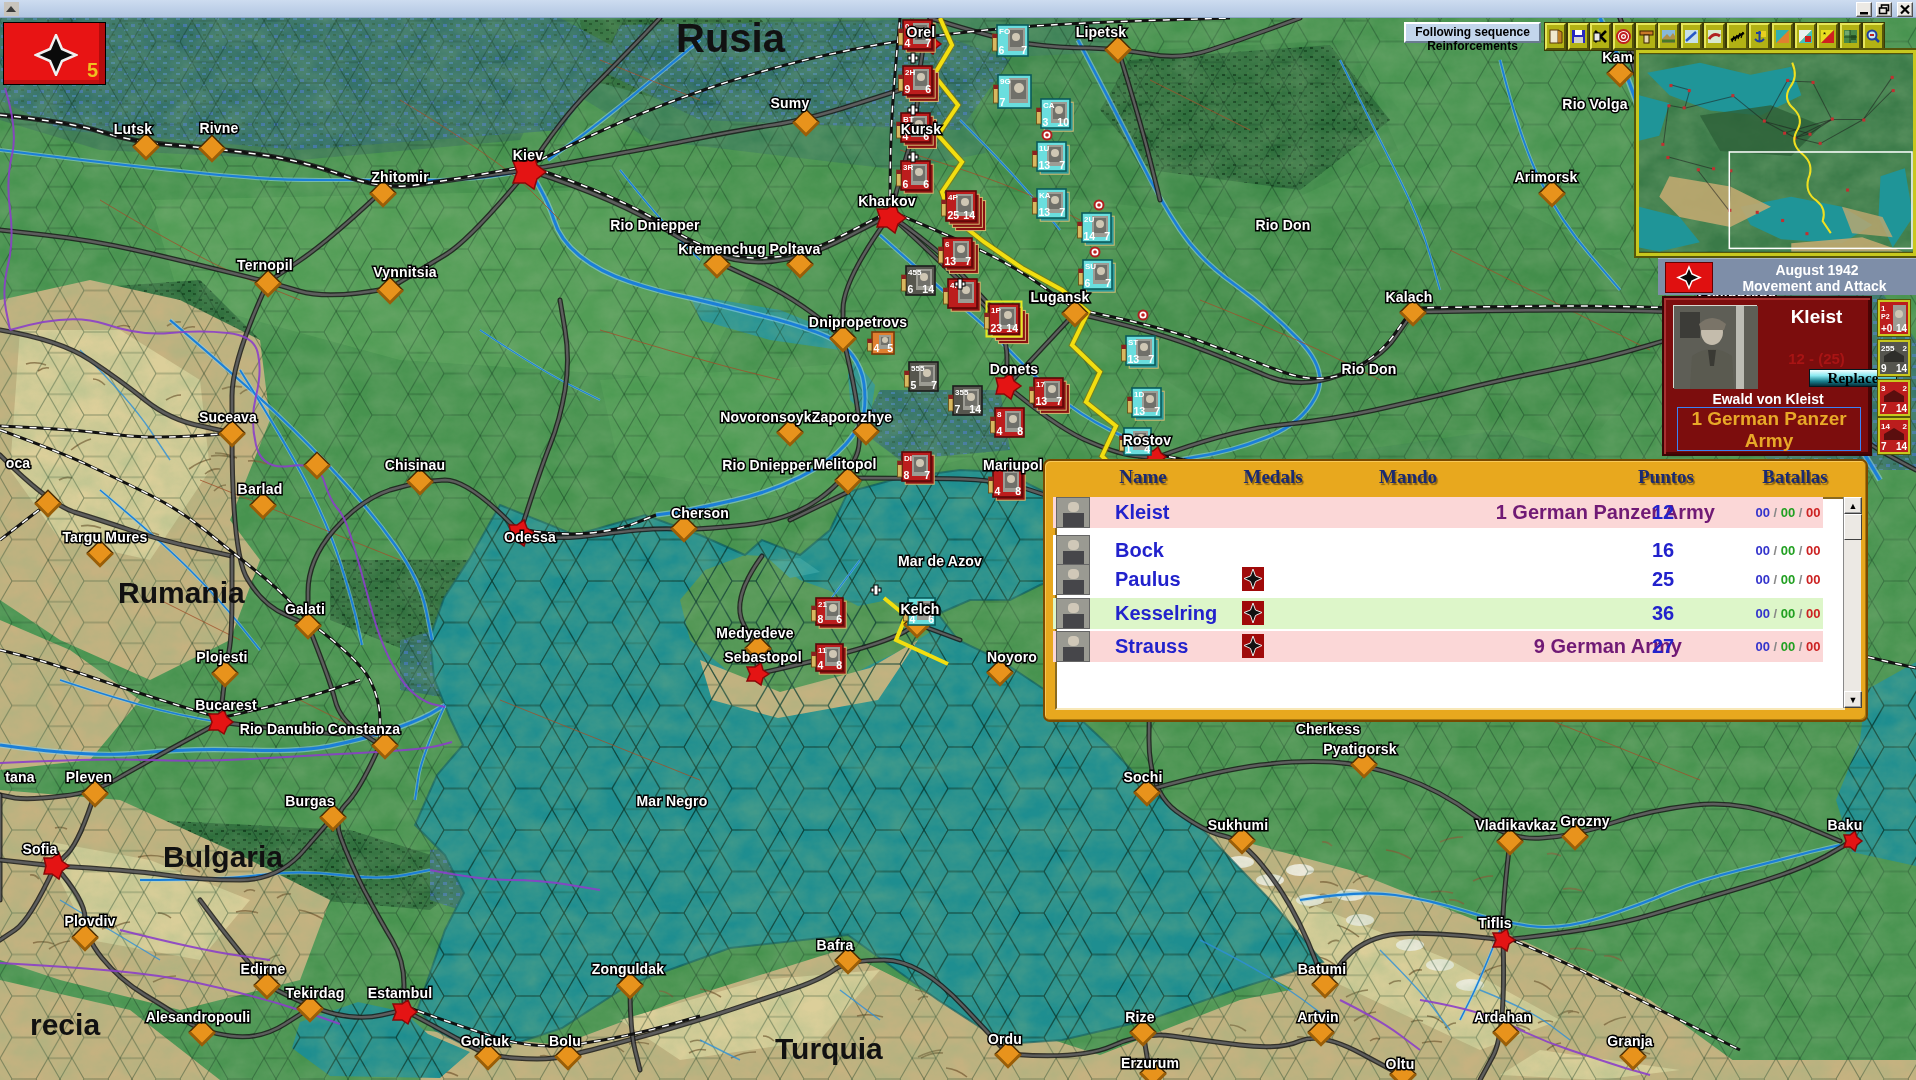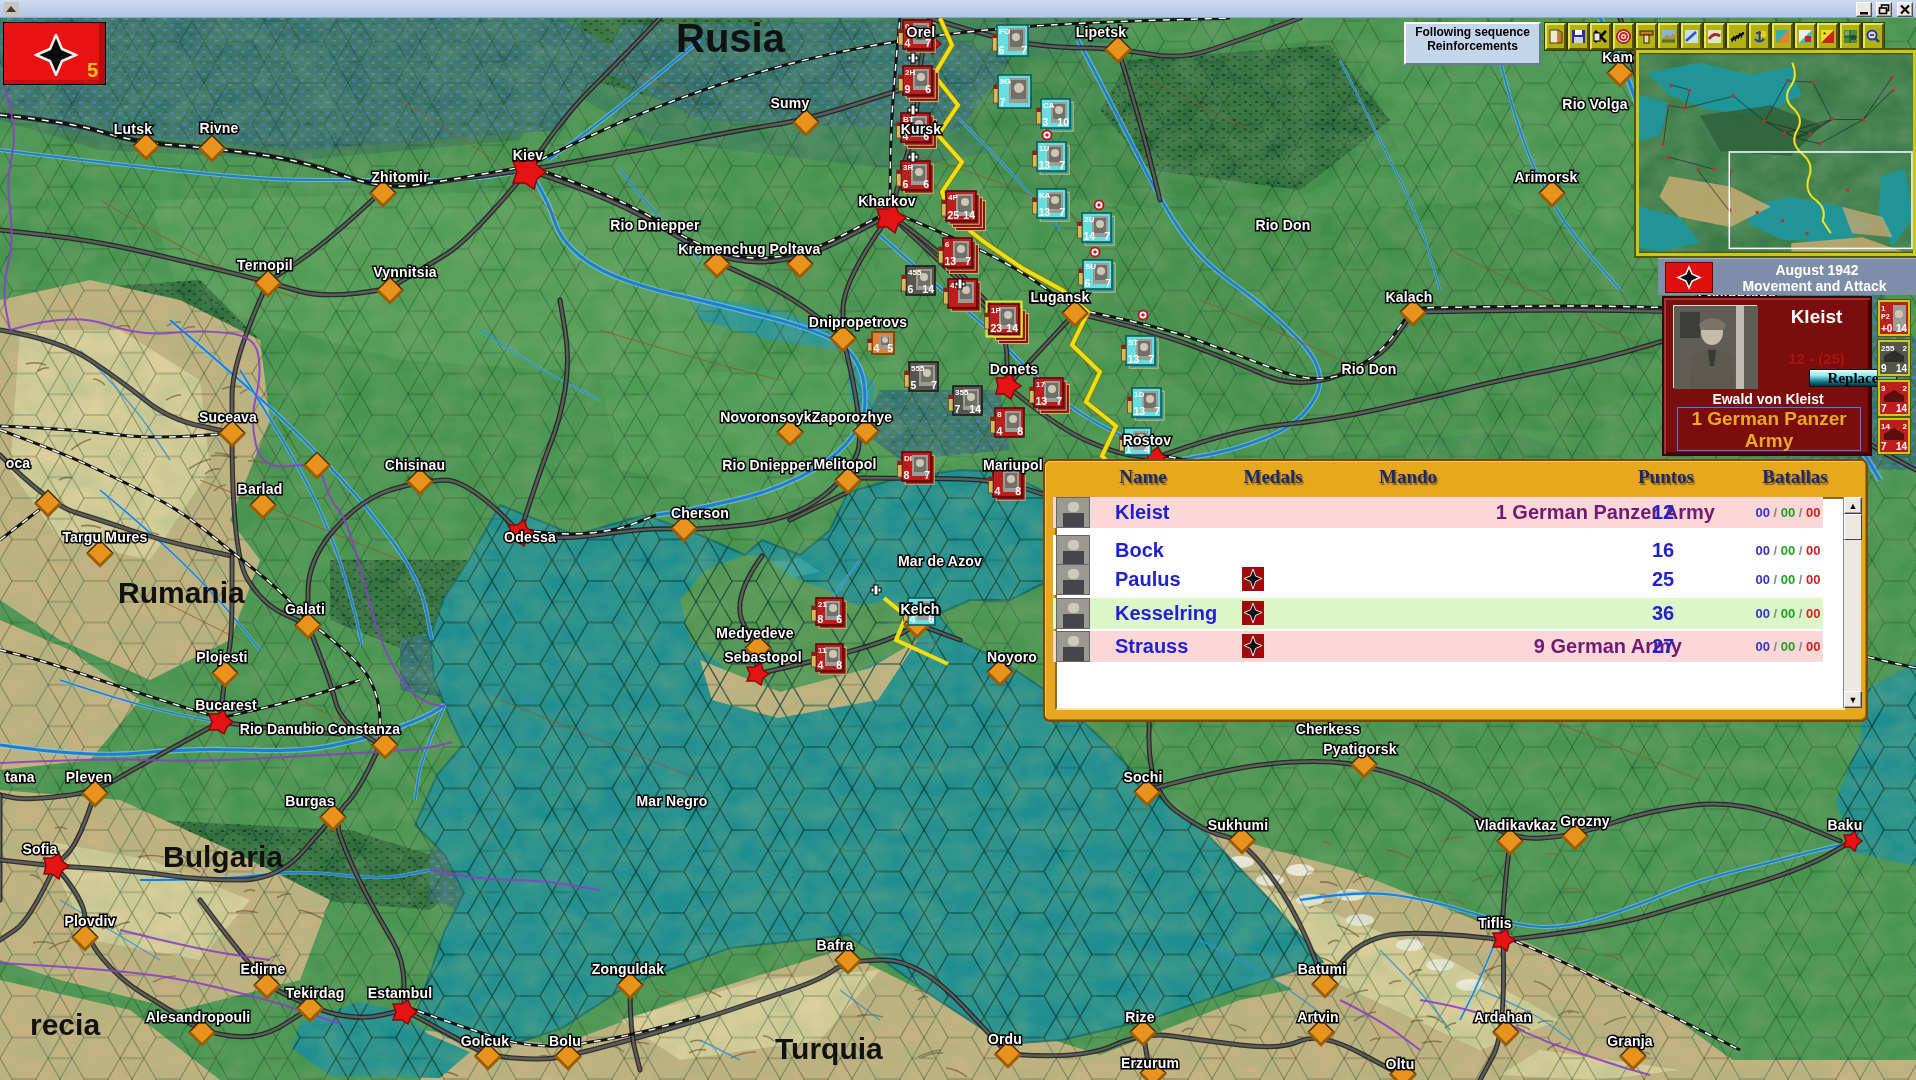--- a/index.html
+++ b/index.html
@@ -4,21 +4,21 @@
 html,body { width:1916px; height:1080px; overflow:hidden; background:#47934f; font-family:"Liberation Sans",sans-serif; }
 #stage { position:absolute; inset:0; width:1916px; height:1080px; }
 .cl { font: bold 14px "Liberation Sans",sans-serif; fill:#fff; stroke:#000; stroke-width:3px; paint-order:stroke; letter-spacing:0.2px; text-anchor:middle; }
 .bl { font-family:"Liberation Sans",sans-serif; font-weight:bold; fill:#111; stroke:#e8e8e8; stroke-width:0; text-anchor:start; }
 #titlebar { position:absolute; left:0; top:0; width:1916px; height:18px; background:linear-gradient(180deg,#cddcf0,#b2c6e2); border-bottom:1px solid #8ea6c6; }
 #titlebar .appico { position:absolute; left:4px; top:2px; width:15px; height:14px; background:#444; }
 .wbtn { position:absolute; top:2px; width:16px; height:15px; background:#ece9e4; border:1px solid #fff; border-right-color:#505050; border-bottom-color:#505050; box-shadow:inset -1px -1px 0 #a8a8a8; font:bold 11px "Liberation Sans"; text-align:center; line-height:13px; }
 #flag5 { position:absolute; left:3px; top:22px; width:103px; height:63px; background:#e81414; border:1px solid #000; box-shadow: inset -6px 0 0 #b40c0c, inset 0 -4px 0 #c01010; }
 #flag5 .fcross { position:absolute; left:30px; top:11px; }
 #flag5 .f5 { position:absolute; right:7px; bottom:2px; color:#f0c020; font:bold 20px "Liberation Sans"; }
-#folseq { position:absolute; left:1404px; top:22px; width:137px; height:43px; background:#c3d6ec; border:2px solid; border-color:#ffffff #6a7a90 #6a7a90 #ffffff; text-align:center; font:bold 12px "Liberation Sans"; color:#000; line-height:14px; padding-top:1px; }
+#folseq { position:absolute; left:1404px; top:22px; width:137px; height:21px; background:#c3d6ec; border:2px solid; border-color:#ffffff #6a7a90 #6a7a90 #ffffff; text-align:center; font:bold 12px "Liberation Sans"; color:#000; line-height:14px; padding-top:1px; }
 .tbtn { position:absolute; top:23px; width:21px; height:27px; background:#b2b214; border:2px solid; border-color:#e6e65a #55550a #55550a #e6e65a; box-shadow:0 0 0 1px #3a3a06; display:flex; align-items:center; justify-content:center; }
 #minimap { position:absolute; left:1636px; top:50px; width:280px; height:206px; background:#2a5a35; border:3px solid #c8c81e; box-shadow:0 0 0 2px #55550a, inset 0 0 0 1px #55550a; }
 #rhead { position:absolute; left:1658px; top:258px; width:258px; height:37px; background:#7e8ea8; border-top:1px solid #aab6c8; }
 #rhead .rflag { position:absolute; left:7px; top:3px; width:48px; height:31px; background:#e01010; border:1px solid #600; }
 #rhead .t1 { position:absolute; left:60px; right:0; top:3px; text-align:center; font:bold 14px "Liberation Sans"; color:#fff; }
 #rhead .t2 { position:absolute; left:55px; right:0; top:19px; text-align:center; font:bold 14px "Liberation Sans"; color:#fff; }
 #mpanel { position:absolute; left:1662px; top:296px; width:210px; height:160px; background:#7c0d0d; border:2px solid #3a0404; box-shadow: inset 2px 2px 0 #a83030, inset -2px -2px 0 #4a0404; }
 #mpanel .port { position:absolute; left:9px; top:7px; width:84px; height:83px; background:#6a6a62; border:1px solid #d8d8d0; }
 #mpanel .kname { position:absolute; left:100px; top:8px; width:105px; text-align:center; color:#fff; font:bold 19px "Liberation Sans"; }
 #mpanel .knum { position:absolute; left:100px; top:52px; width:105px; text-align:center; color:#a81414; font:bold 15px "Liberation Sans"; }

